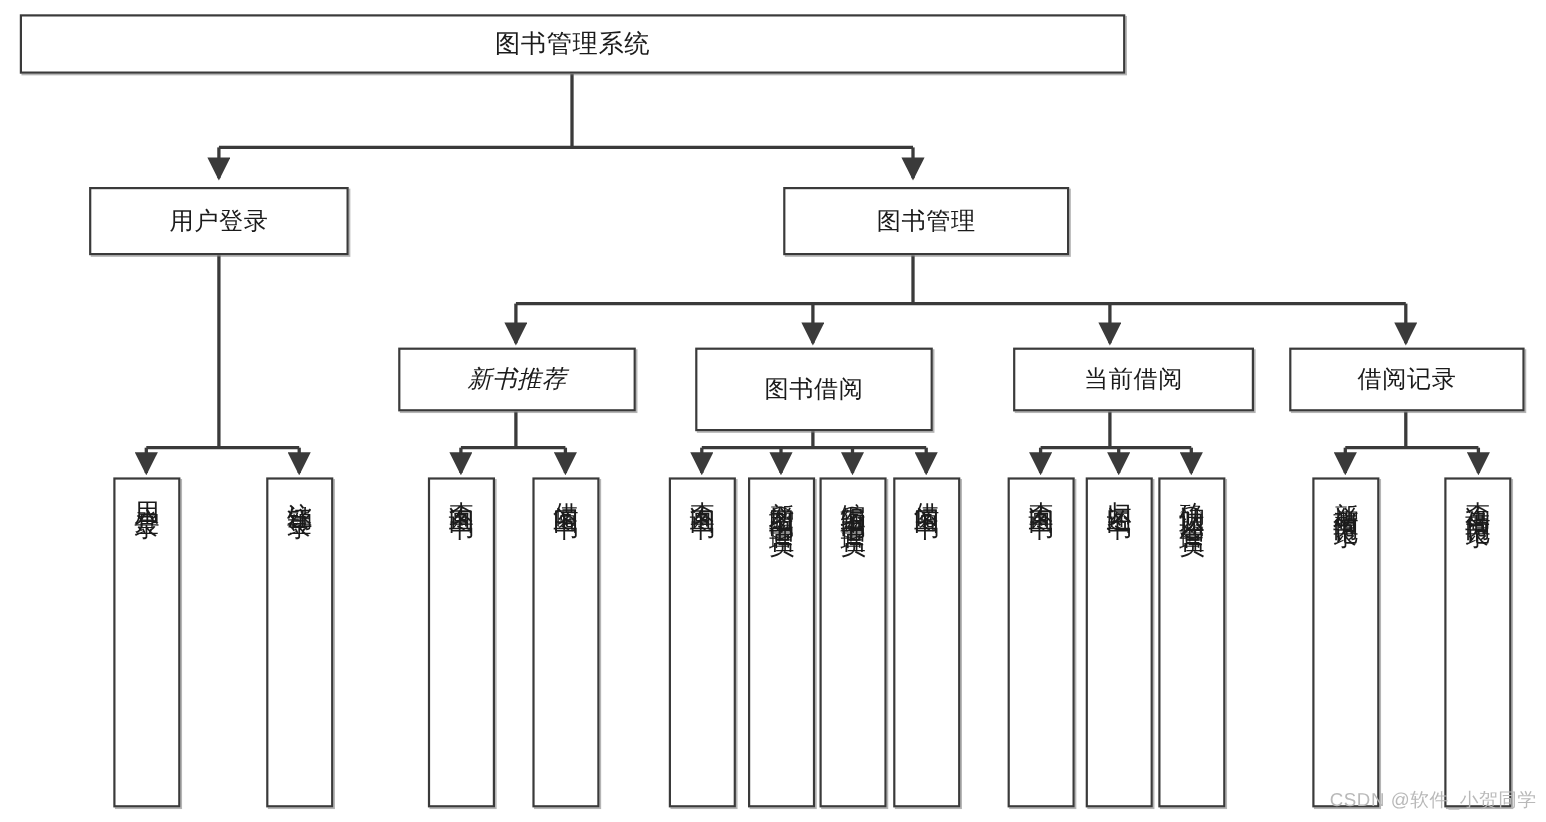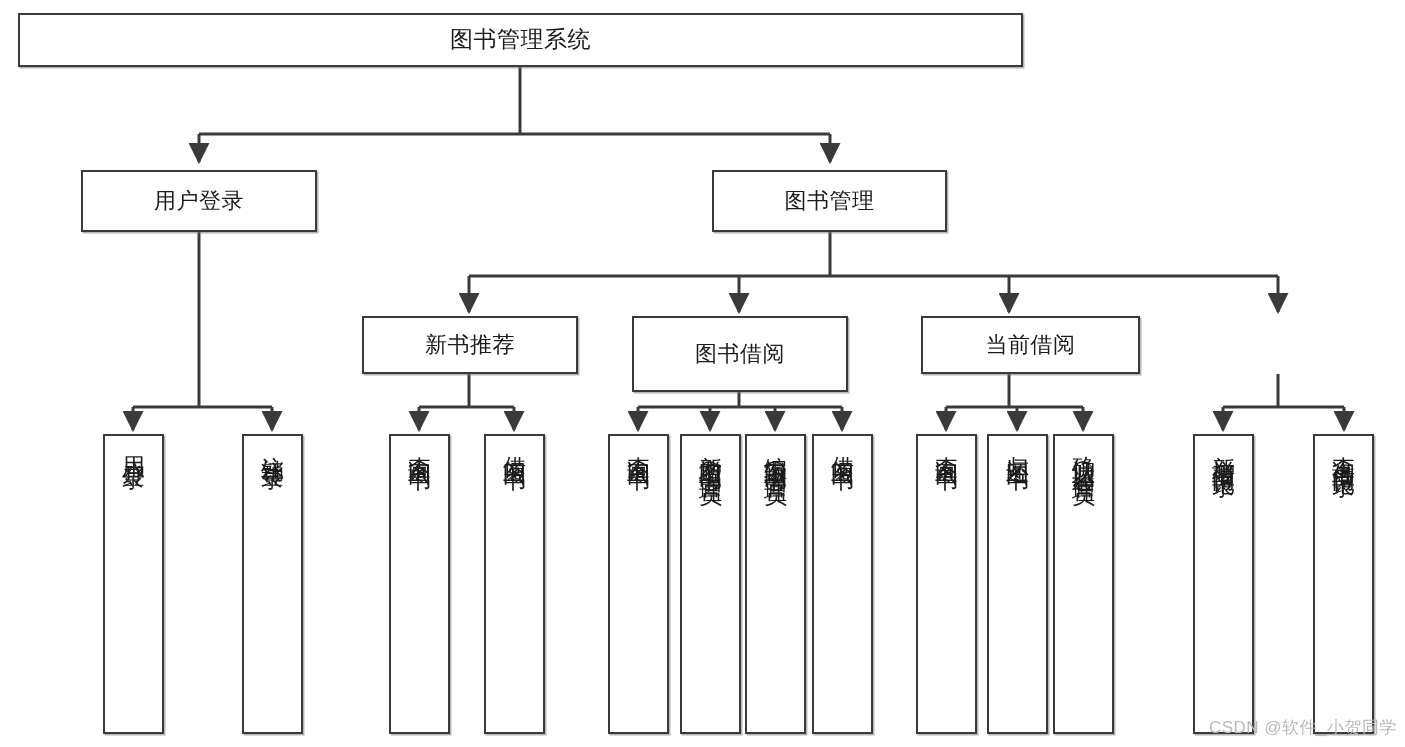--- a/index.html
+++ b/index.html
@@ -129,33 +129,36 @@
     </g>
   </svg>
 
   <div class="node h root" style="left:18px; top:13px; width:1005px; height:54px;">
     <span class="label">图书管理系统</span>
   </div>
 
   <div class="node h" style="left:81px; top:170px; width:236px; height:62px;">
     <span class="label">用户登录</span>
   </div>
-  <div class="node h" style="left:712px; top:170px; width:235px; height:62px;">
+  <div class="node h" style="left:712px; top:170px; width:260px; height:62px;">
     <span class="label">图书管理</span>
   </div>
 
-  <div class="node h" style="left:362px; top:316px; width:216px; height:58px;">
+  <div class="node h" style="left:362px; top:316px; width:216px; height:58px;font-style:italic;">
     <span class="label">新书推荐</span>
   </div>
   <div class="node h" style="left:632px; top:316px; width:216px; height:76px;">
     <span class="label">图书借阅</span>
   </div>
   <div class="node h" style="left:901px; top:316px; width:219px; height:58px;margin-left:20px;">
     <span class="label">当前借阅</span>
   </div>
+  <div class="node h" style="left:1172px; top:316px; width:214px; height:58px;">
+    <span class="label">借阅记录</span>
+  </div>
 
   <div class="node v" style="left:103px; top:434px; width:61px; height:300px;">
     <span class="label">用户登录</span>
   </div>
   <div class="node v" style="left:242px; top:434px; width:61px; height:300px;">
     <span class="label">注销登录</span>
   </div>
 
   <div class="node v" style="left:389px; top:434px; width:61px; height:300px;">
     <span class="label">查询图书</span>

